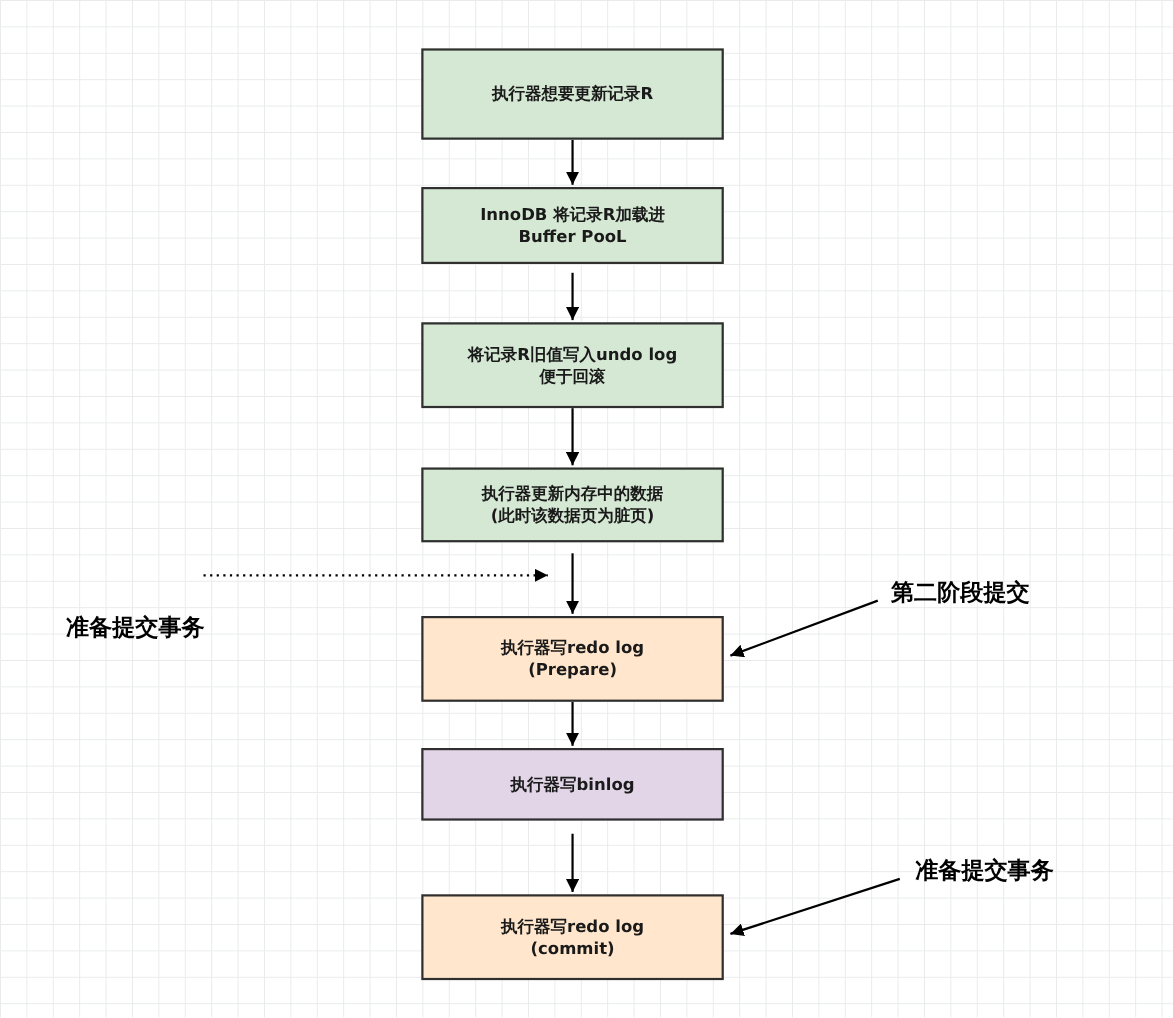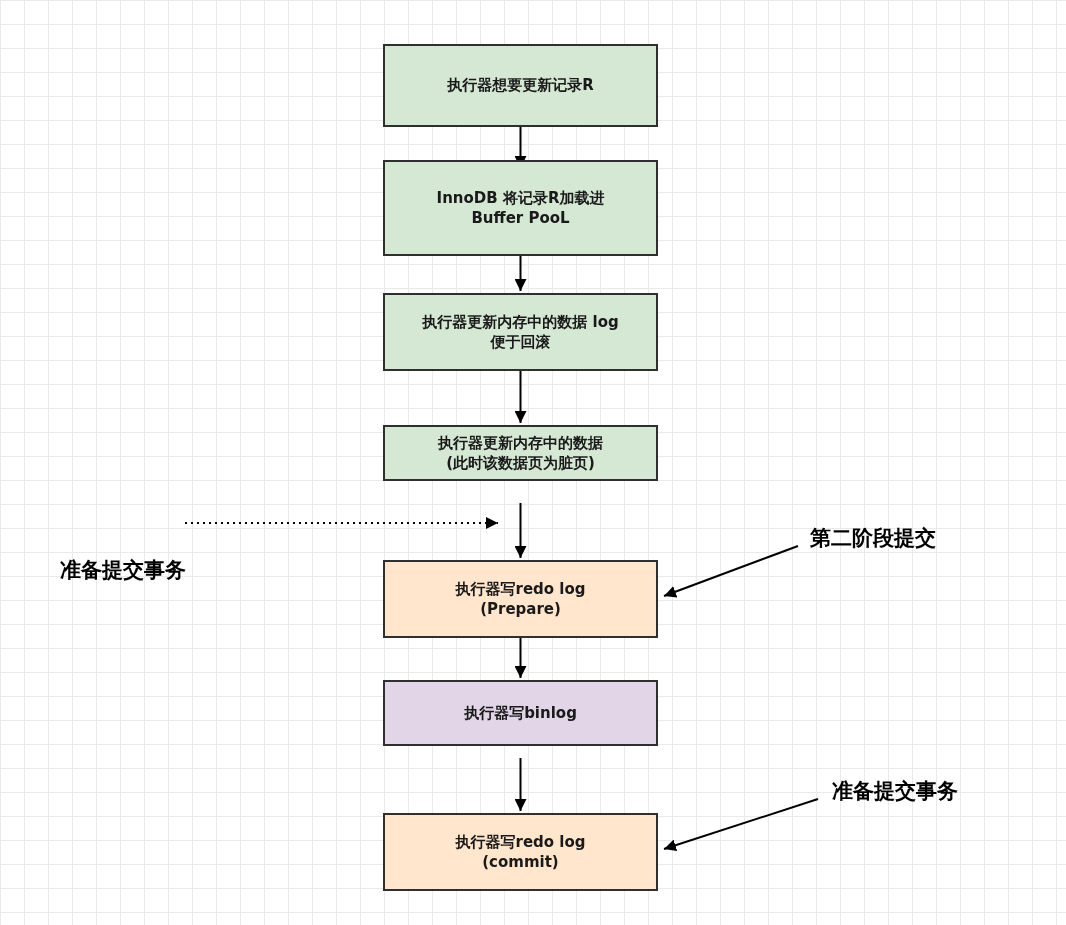--- a/index.html
+++ b/index.html
@@ -71,27 +71,27 @@
     <line x1="520.5" y1="758" x2="520.5" y2="811" stroke="#000" stroke-width="2" marker-end="url(#arrow)"></line>
 
     <line x1="185" y1="523" x2="498" y2="523" stroke="#000" stroke-width="2" stroke-dasharray="2 4" marker-end="url(#arrow)"></line>
 
     <line x1="798" y1="546" x2="664" y2="596" stroke="#000" stroke-width="2" marker-end="url(#arrow)"></line>
     <line x1="818" y1="799" x2="664" y2="849" stroke="#000" stroke-width="2" marker-end="url(#arrow)"></line>
   </svg>
 
   <div class="node" style="top: 44px; height: 83px; background: rgb(213, 232, 212); border-color: rgb(47, 47, 47);">执行器想要更新记录R</div>
 
-  <div class="node" style="top: 160px; height: 96px; background: rgb(213, 232, 212); border-color: rgb(47, 47, 47);">InnoDB 将记录R加载进
+  <div class="node" style="top: 170px; height: 70px; background: rgb(213, 232, 212); border-color: rgb(47, 47, 47);">InnoDB 将记录R加载进
 Buffer PooL</div>
 
-  <div class="node" style="top: 293px; height: 78px; background: rgb(213, 232, 212); border-color: rgb(47, 47, 47);">执行器更新内存中的数据 log
+  <div class="node" style="top: 293px; height: 78px; background: rgb(213, 232, 212); border-color: rgb(47, 47, 47);">将记录R旧值写入undo log
 便于回滚</div>
 
-  <div class="node" style="top: 425px; height: 56px; background: rgb(213, 232, 212); border-color: rgb(47, 47, 47);">执行器更新内存中的数据
+  <div class="node" style="top: 425px; height: 68px; background: rgb(213, 232, 212); border-color: rgb(47, 47, 47);">执行器更新内存中的数据
 (此时该数据页为脏页)</div>
 
   <div class="node" style="top: 560px; height: 78px; background: rgb(255, 230, 204); border-color: rgb(47, 47, 47);">执行器写redo log
 (Prepare)</div>
 
   <div class="node" style="top: 680px; height: 66px; background: rgb(225, 213, 231); border-color: rgb(47, 47, 47);">执行器写binlog</div>
 
   <div class="node" style="top: 813px; height: 78px; background: rgb(255, 230, 204); border-color: rgb(47, 47, 47);">执行器写redo log
 (commit)</div>
 

